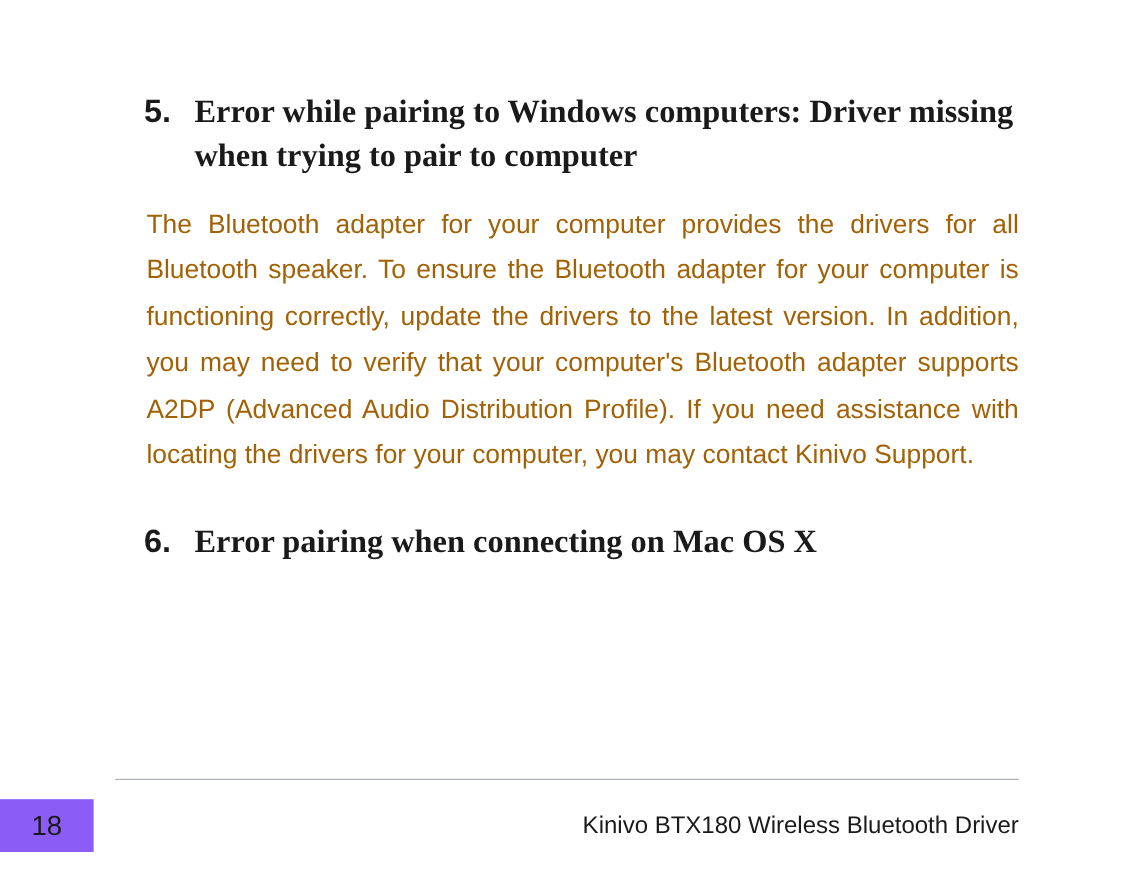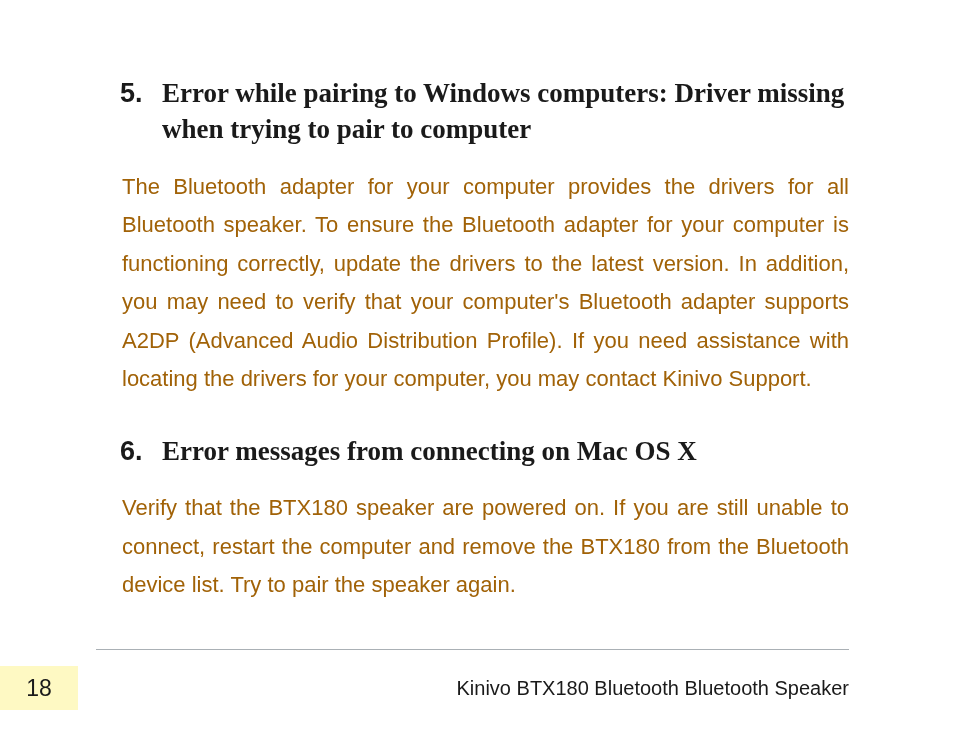--- a/index.html
+++ b/index.html
@@ -52,21 +52,21 @@
       background: #aab0b5;
       margin-left: 96px;
       margin-right: 105px;
       margin-bottom: 16px;
     }
     .footer-row {
       display: flex;
       align-items: center;
     }
     .page-number-box {
-      background: #fef9c3;
+      background: #8b5cf6;
       color: #1a1a1a;
       font-size: 23px;
       width: 78px;
       height: 44px;
       display: flex;
       align-items: center;
       justify-content: center;
     }
     .footer-title {
       flex: 1;
@@ -82,25 +82,24 @@
 <div class="content">
 
   <div class="section-heading">
     <span class="section-number">5.</span>
     <span class="section-title">Error while pairing to Windows computers: Driver missing when trying to pair to computer</span>
   </div>
   <p class="body-text">The Bluetooth adapter for your computer provides the drivers for all Bluetooth speaker. To ensure the Bluetooth adapter for your computer is functioning correctly, update the drivers to the latest version. In addition, you may need to verify that your computer's Bluetooth adapter supports A2DP (Advanced Audio Distribution Profile). If you need assistance with locating the drivers for your computer, you may contact Kinivo Support.</p>
 
   <div class="section-heading">
     <span class="section-number">6.</span>
-    <span class="section-title">Error messages from connecting on Mac OS X</span>
+    <span class="section-title">Error pairing when connecting on Mac OS X</span>
   </div>
-  <p class="body-text">Verify that the BTX180 speaker are powered on. If you are still unable to connect, restart the computer and remove the BTX180 from the Bluetooth device list. Try to pair the speaker again.</p>
 
 </div>
 
 <div class="footer">
   <div class="footer-line"></div>
   <div class="footer-row">
     <div class="page-number-box">18</div>
-    <div class="footer-title">Kinivo BTX180 Bluetooth Bluetooth Speaker</div>
+    <div class="footer-title">Kinivo BTX180 Wireless Bluetooth Driver</div>
   </div>
 </div>
 
 </body></html>

